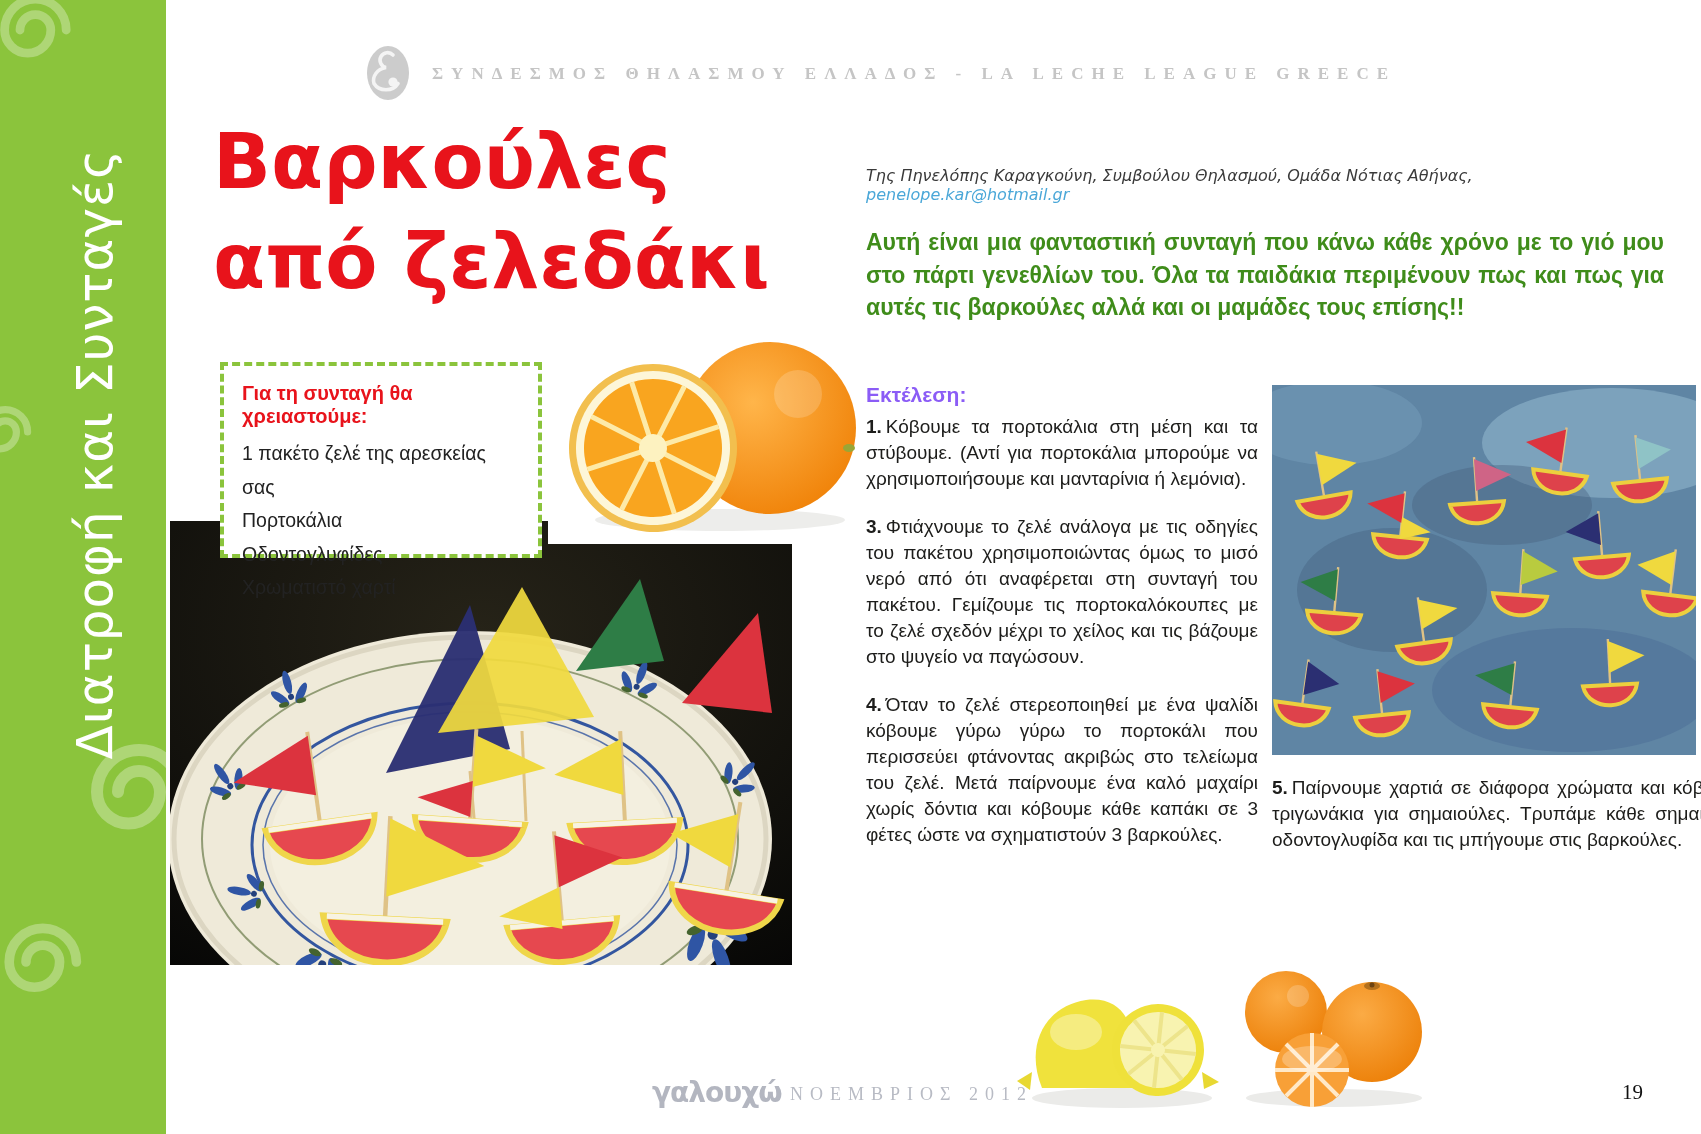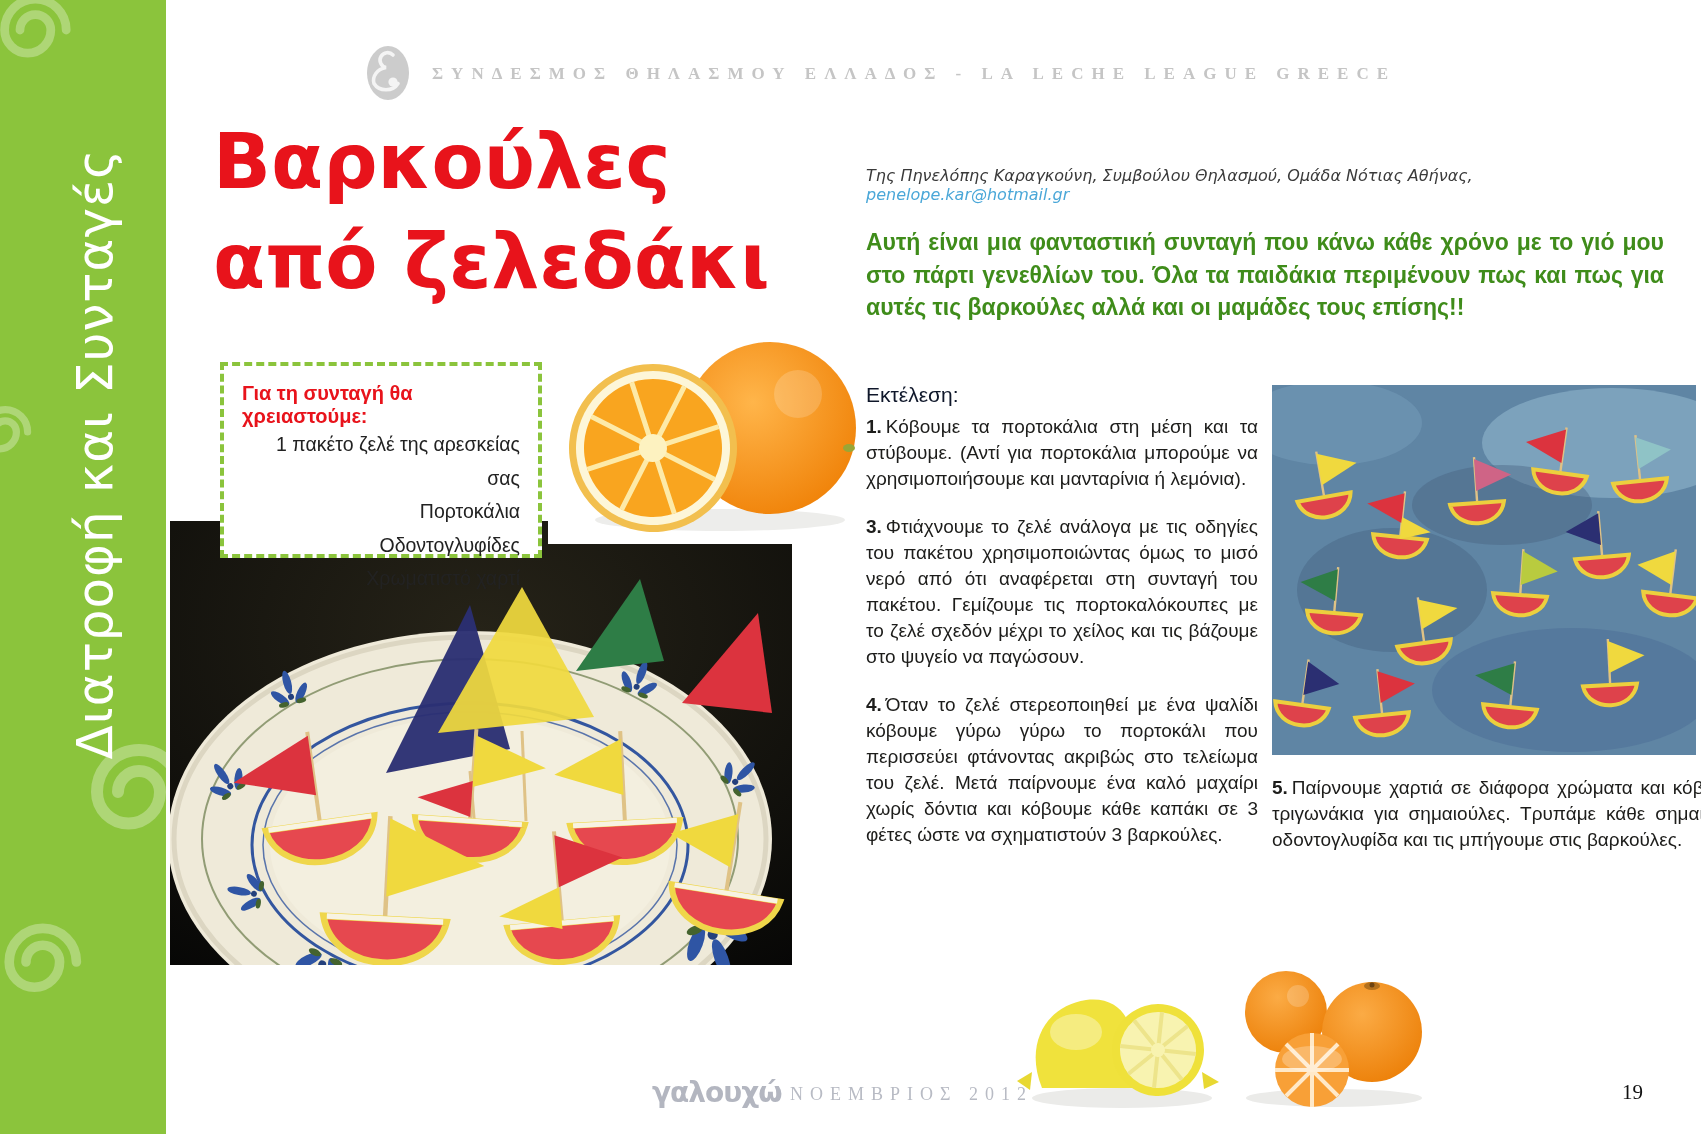--- a/index.html
+++ b/index.html
@@ -38,34 +38,34 @@
   .intro {
     left:866px; top:226px; width:798px; color:#3f8c1a; font-size:23px; font-weight:700;
     line-height:1.42; text-align:justify;
   }
 
   
   .ing-box {
     left:220px; top:362px; width:322px; height:196px; background:#ffffff;
     border:4px dashed #8bc43c; padding:16px 18px; z-index:4;
   }
-  .ing-title { color:#e8131b; font-weight:700; font-size:20px; }
+  .ing-title { color:#e8131b; font-weight:700; font-size:20px; margin-bottom:9px; }
   .ing-list { list-style:none; }
-  .ing-list li { font-size:19.5px; color:#222222; line-height:1.72;text-align:right; }
+  .ing-list li { font-size:19.5px; color:#222222; line-height:1.72; }
 
   
   .orange-img { left:548px; top:326px; width:312px; height:218px; background:#ffffff; z-index:5; }
   .plate-img  { left:170px; top:521px; width:622px; height:444px; z-index:1; }
   .lemon-img  { left:1012px; top:972px; width:215px; height:145px; }
   .mand-img   { left:1232px; top:958px; width:200px; height:155px; }
 
   
   .col1 { left:866px; top:383px; width:392px; }
   .col2 { left:1272px; top:385px; width:472px; }
-  .steps-title { color:#0f172a; font-weight:400; font-size:21px; margin-bottom:7px; }
+  .steps-title { color:#8b5cf6; font-weight:700; font-size:21px; margin-bottom:7px; }
   .step { font-size:19px; line-height:26px; color:#1d1d1b; text-align:justify; margin-bottom:22px; }
   .step b { margin-right:4px; }
   .col2 .photo-wrap { width:424px; height:370px; margin-bottom:20px; }
 
   
   .footer-logo {
     left:652px; top:1076px; font-size:28px; font-weight:800; color:#b3b6c0;
     font-family:"DejaVu Sans", sans-serif; letter-spacing:-1px;
   }
   .footer-issue {

